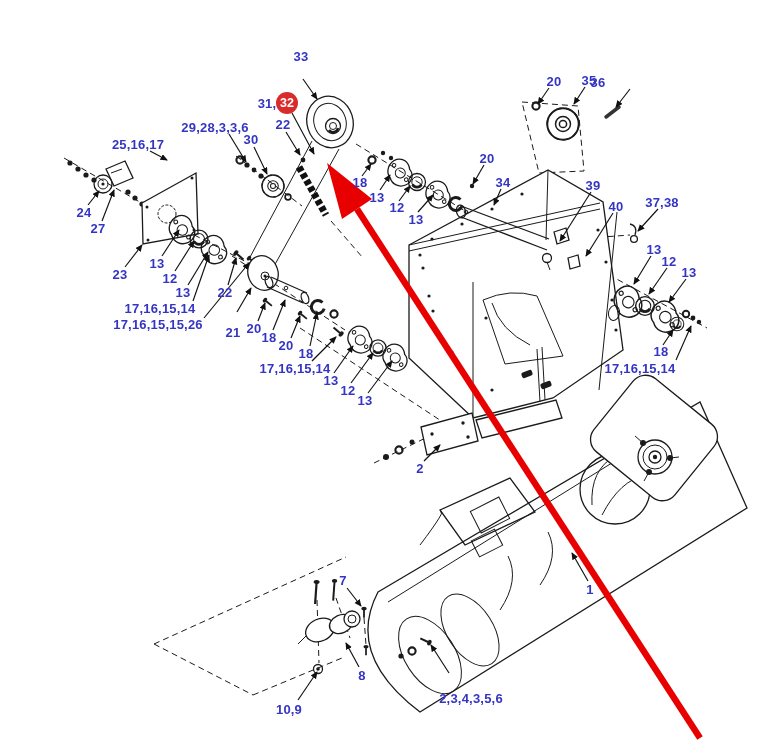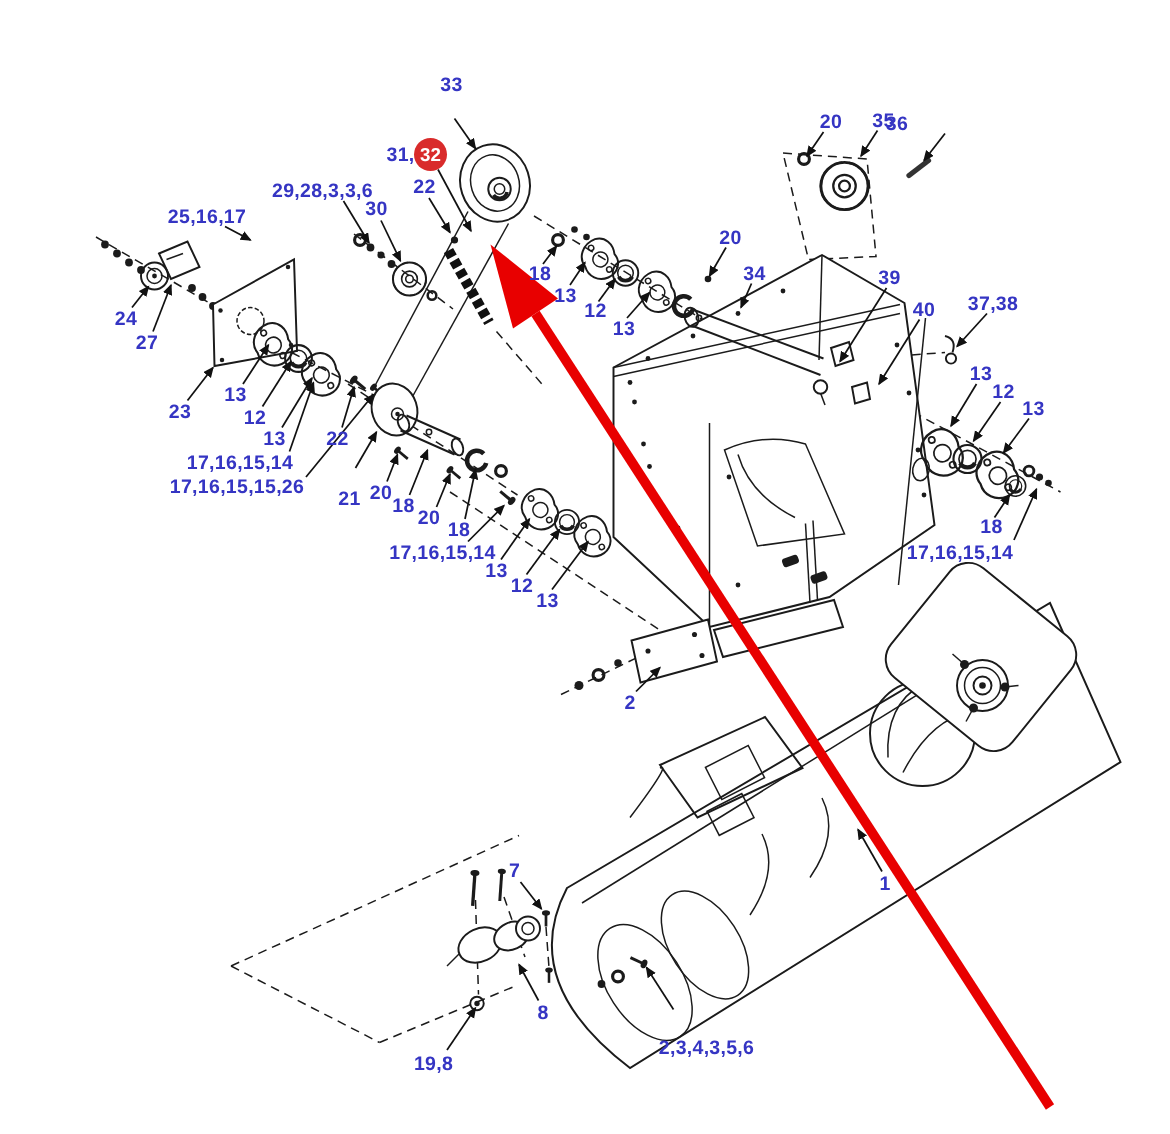--- a/index.html
+++ b/index.html
@@ -385,17 +385,17 @@
   <div class="co" style="left:160px;top:308px">17,16,15,14</div>
   <div class="co" style="left:158px;top:324px">17,16,15,15,26</div>
   <div class="co" style="left:295px;top:368px">17,16,15,14</div>
   <div class="co" style="left:331px;top:380px">13</div>
   <div class="co" style="left:348px;top:390px">12</div>
   <div class="co" style="left:365px;top:400px">13</div>
   <div class="co" style="left:420px;top:468px">2</div>
   <div class="co" style="left:590px;top:589px">1</div>
   <div class="co" style="left:343px;top:580px">7</div>
   <div class="co" style="left:362px;top:675px">8</div>
-  <div class="co" style="left:289px;top:709px">19,8</div>
+  <div class="co" style="left:289px;top:709px">10,9</div>
   <div class="co" style="left:471px;top:698px">2,3,4,3,5,6</div>
 </div>
 
 </div>
 
 </body></html>

